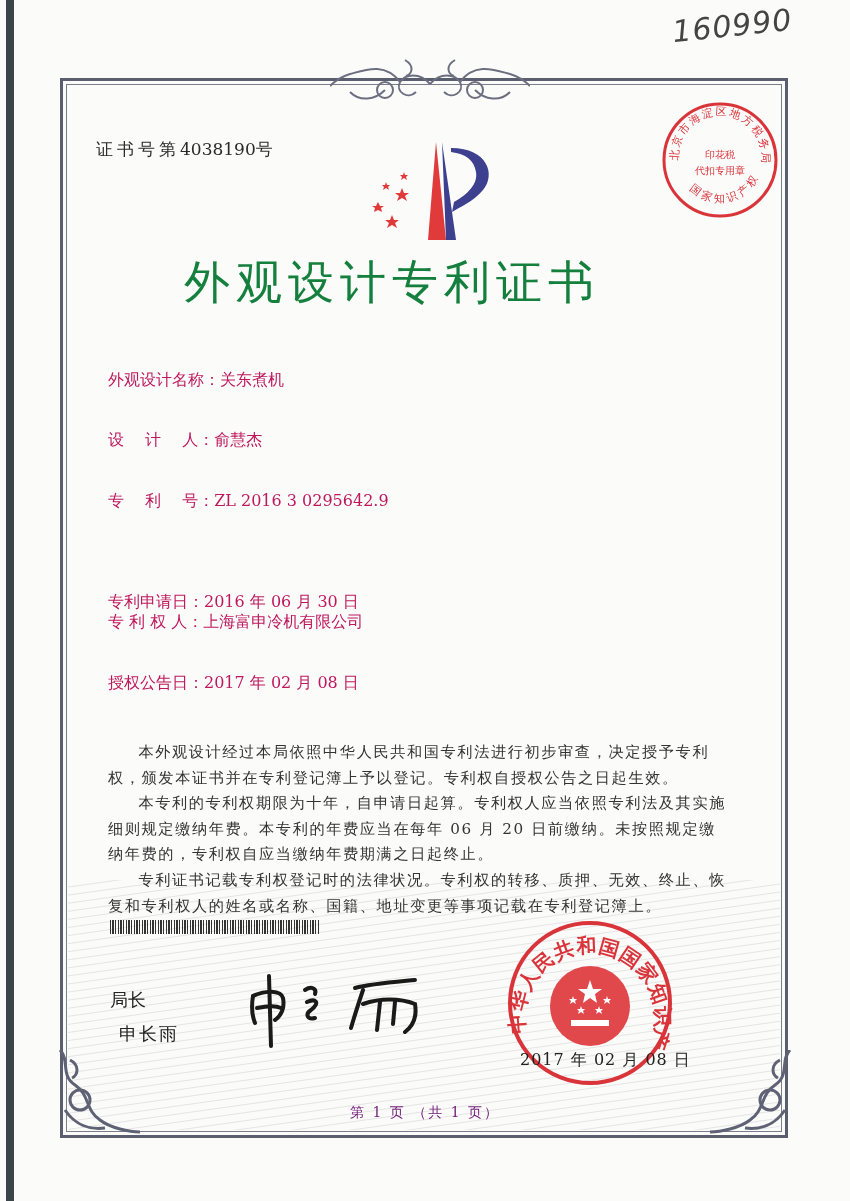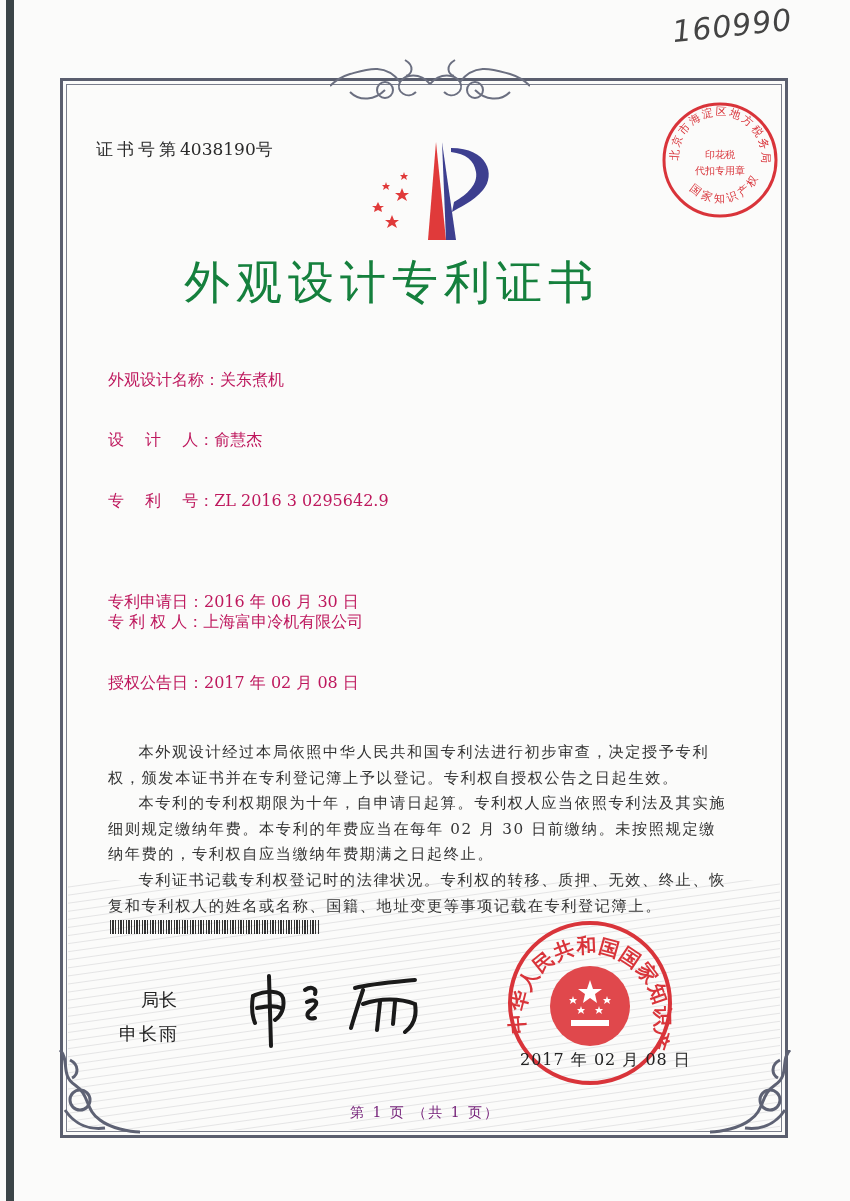--- a/index.html
+++ b/index.html
@@ -21,21 +21,21 @@
   .cert-no .num { letter-spacing:0; }
   .logo { position:absolute; left:358px; top:130px; width:140px; height:110px; }
   .title { position:absolute; left:0; width:784px; top:252px; text-align:center;
            font-family:"DejaVu Sans", sans-serif; font-size:46px; letter-spacing:6px; color:#15803d; }
   .field { position:absolute; left:108px; font-size:16px; color:#be185d; white-space:pre; }
   .body-text { position:absolute; left:108px; top:740px; width:620px; font-size:15.2px; line-height:25.6px;
                color:#333; letter-spacing:1.6px; }
   .body-text p { margin:0; text-indent:2em; }
   .barcode { position:absolute; left:110px; top:920px; width:210px; height:14px;
              background: repeating-linear-gradient(90deg, #333 0 1px, transparent 1px 2px, #333 2px 4px, transparent 4px 5px, #333 5px 6px, transparent 6px 8px); }
-  .director-title { position:absolute; left:110px; top:988px; font-family:"DejaVu Sans", sans-serif; font-size:18px; color:#222;margin-left:31px; }
+  .director-title { position:absolute; left:110px; top:988px; font-family:"DejaVu Sans", sans-serif; font-size:18px; color:#222; }
   .director-name { position:absolute; left:110px; top:1022px; font-family:"DejaVu Sans", sans-serif; font-size:18px; color:#222; letter-spacing:2px;margin-left:9px; }
   .signature { position:absolute; left:245px; top:968px; width:190px; height:80px; }
   .seal-big { position:absolute; left:505px; top:918px; width:170px; height:170px; }
   .seal-date { position:absolute; left:520px; top:1050px; font-size:16px; color:#222; letter-spacing:1px; }
   .seal-small { position:absolute; left:660px; top:100px; width:120px; height:120px; }
   .page-footer { position:absolute; left:0; width:850px; top:1104px; text-align:center; font-size:14px; color:#701a75; letter-spacing:2px; }
 </style>
 </head>
 <body>
 
@@ -111,21 +111,21 @@
 
 <div class="field" style="top:370px;"><span>外观设计名称：</span><span>关东煮机</span></div>
 <div class="field" style="top:430px;"><span>设　 计　 人：</span><span>俞慧杰</span></div>
 <div class="field" style="top:491px;"><span>专　 利　 号：</span><span>ZL 2016 3 0295642.9</span></div>
 <div class="field" style="top:552px;margin-top:40px;"><span>专利申请日：</span><span>2016 年 06 月 30 日</span></div>
 <div class="field" style="top:612px;"><span>专 利 权 人：</span><span>上海富申冷机有限公司</span></div>
 <div class="field" style="top:673px;"><span>授权公告日：</span><span>2017 年 02 月 08 日</span></div>
 
 <div class="body-text">
   <p>本外观设计经过本局依照中华人民共和国专利法进行初步审查，决定授予专利权，颁发本证书并在专利登记簿上予以登记。专利权自授权公告之日起生效。</p>
-  <p>本专利的专利权期限为十年，自申请日起算。专利权人应当依照专利法及其实施细则规定缴纳年费。本专利的年费应当在每年 02 月 30 日前缴纳。未按照规定缴纳年费的，专利权自应当缴纳年费期满之日起终止。</p>
+  <p>本专利的专利权期限为十年，自申请日起算。专利权人应当依照专利法及其实施细则规定缴纳年费。本专利的年费应当在每年 06 月 20 日前缴纳。未按照规定缴纳年费的，专利权自应当缴纳年费期满之日起终止。</p>
   <p>专利证书记载专利权登记时的法律状况。专利权的转移、质押、无效、终止、恢复和专利权人的姓名或名称、国籍、地址变更等事项记载在专利登记簿上。</p>
 </div>
 
 <div class="barcode"></div>
 
 <div class="director-title">局长</div>
 <div class="director-name">申长雨</div>
 
 <svg class="signature" viewBox="0 0 190 80">
   <g fill="none" stroke="#1a1a1a" stroke-width="4" stroke-linecap="round">

